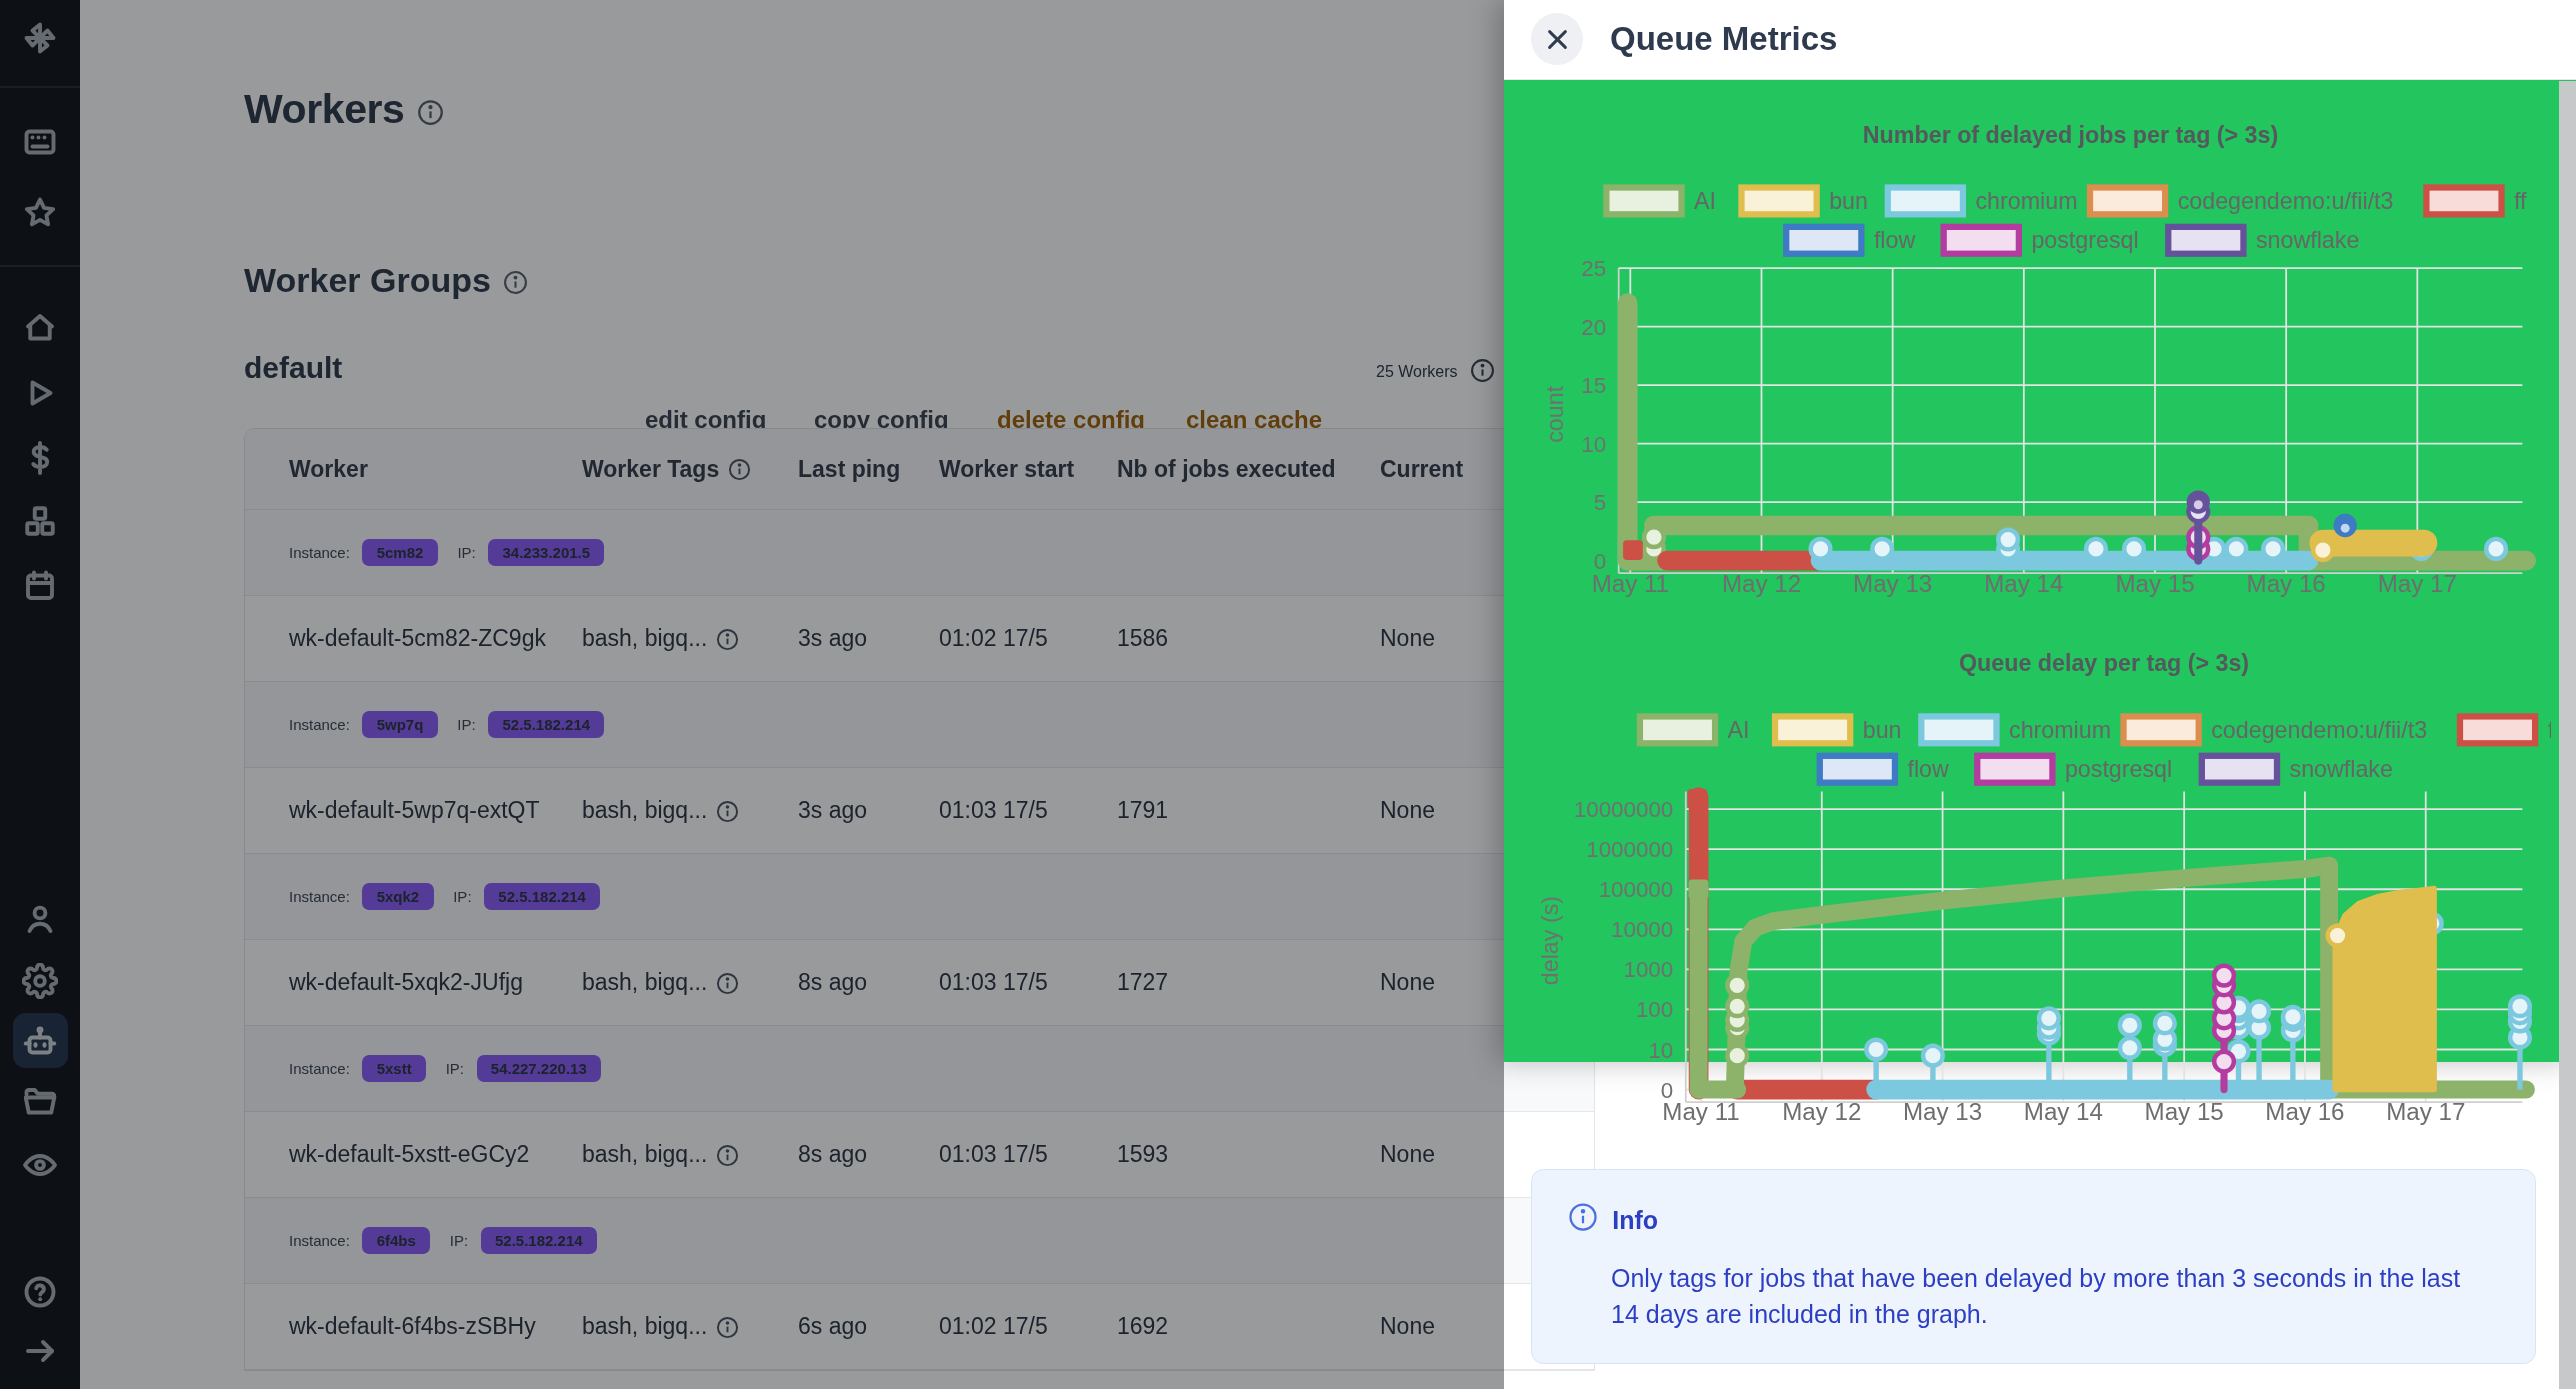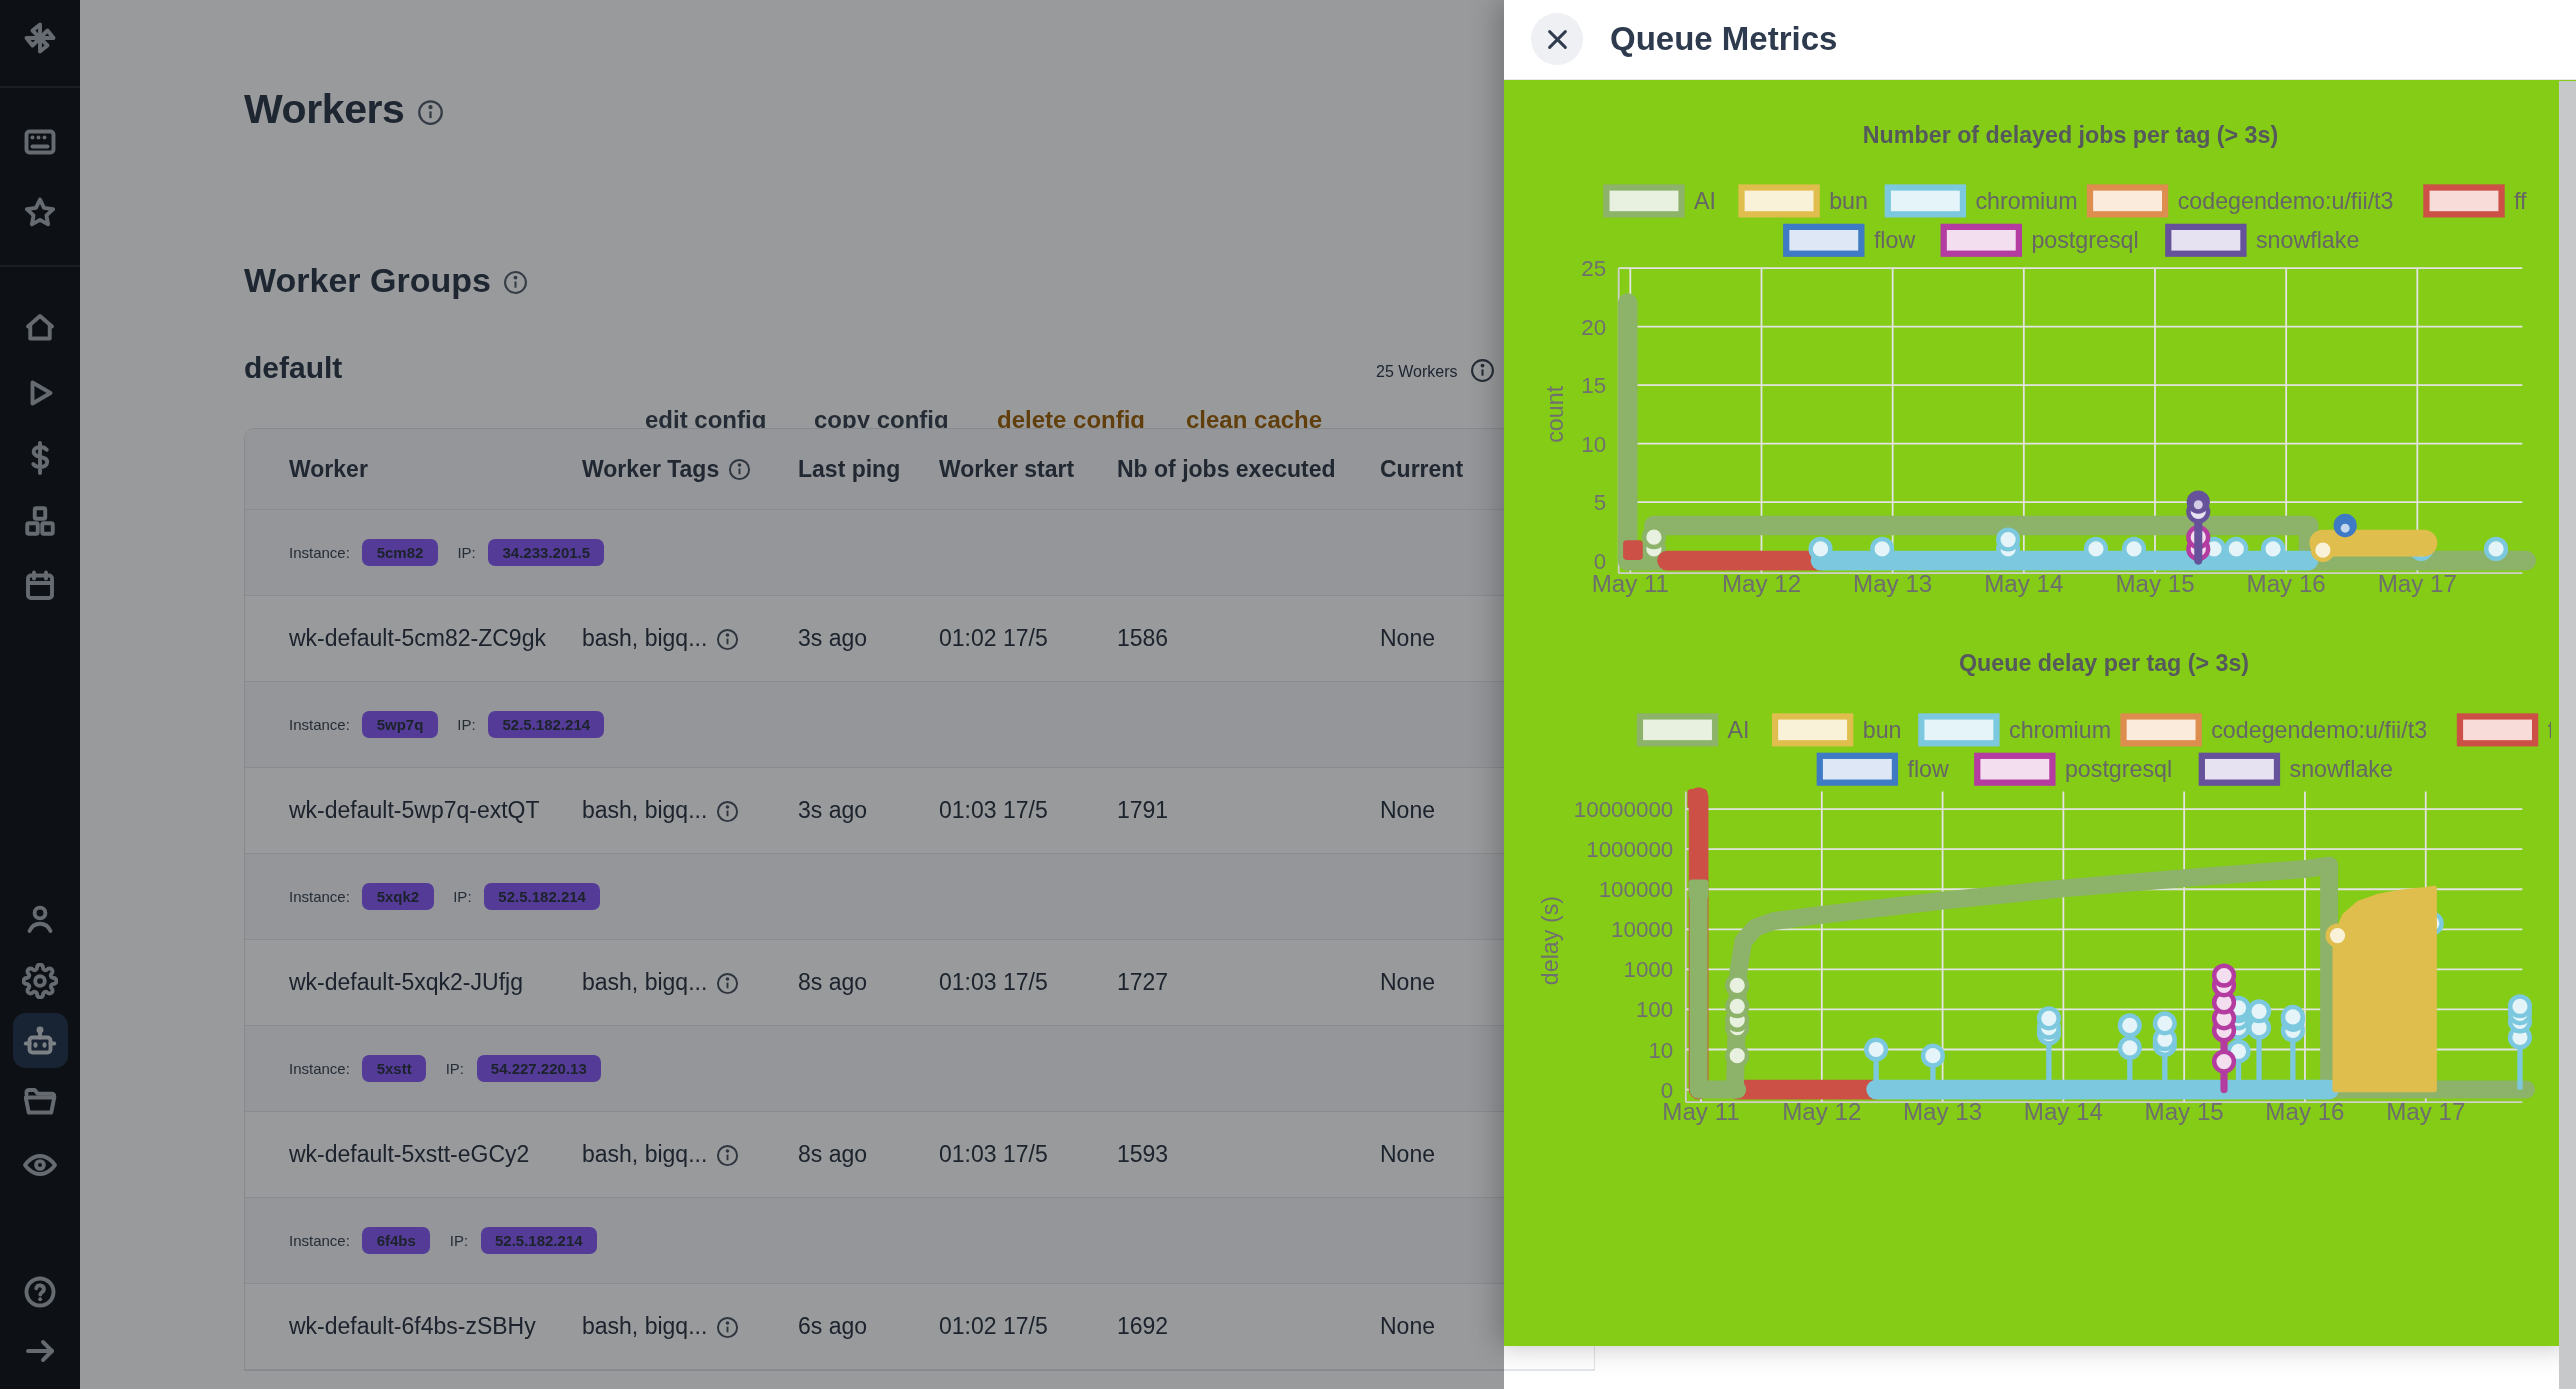--- a/index.html
+++ b/index.html
@@ -25,21 +25,21 @@
   .trow.header{background:#f8f9fa;height:80px;font-weight:600;color:#333b49;}
   .trow.worker{background:#ffffff;height:85px;color:#2b3340;}
   .trow.instance{display:block;background:#f8f9fb;height:85px;color:#3c4552;}
   .tcell{font-size:23px;padding-right:7.2px;white-space:nowrap;overflow:hidden;}
   .tcell:first-child{padding-left:44px;}
   .inst-line{display:flex;align-items:center;height:85px;padding-left:44px;font-size:15px;gap:12.5px;}
   .badge{display:inline-block;background:#8b5cf6;border-radius:7.2px;padding:5.4px 14.3px;font-weight:700;color:#2b3340;}
   
   #overlay{position:absolute;left:0;top:0;width:1504px;height:1390px;background:rgba(10,14,20,0.42);z-index:40;}
   
-  #drawer{position:absolute;left:1504px;top:0;width:1072px;height:1346px;background:#84cc16;z-index:60;box-shadow:-7.2px 0 27px rgba(0,0,0,0.25);}
+  #drawer{position:absolute;left:1504px;top:0;width:1072px;height:1062px;background:#22c55e;z-index:60;box-shadow:-7.2px 0 27px rgba(0,0,0,0.25);}
   #drawer-header{position:absolute;left:0;top:0;width:100%;height:79px;background:#fff;border-bottom:1.8px solid #e6e8ea;}
   #close-btn{position:absolute;left:27px;top:13.4px;width:52px;height:52px;border-radius:50%;background:#eef0f3;border:none;cursor:pointer;display:flex;align-items:center;justify-content:center;}
   #drawer-title{position:absolute;left:106px;top:19.7px;font-size:33px;font-weight:700;color:#2e3a4d;}
   .chart-svg{position:absolute;left:27px;}
   #scrollbar{position:absolute;right:0;top:81px;width:17px;height:1309px;background:#c6c8ca;}
   
   #infobox{position:absolute;left:27px;top:1169px;width:1005px;height:195px;background:#eef4fe;border:1.8px solid #d7e4f8;border-radius:12.5px;box-sizing:border-box;padding:32px 36px;}
   #infobox .ib-head{display:flex;align-items:center;gap:14.3px;font-size:25px;font-weight:700;color:#2c3fc4;}
   #infobox .ib-body{margin-top:21.5px;margin-left:43px;font-size:25px;line-height:1.45;color:#2c3fc4;max-width:877px;}
 </style>
@@ -504,17 +504,28 @@
         <circle cx="901.4499999999999" cy="345.85496074856167" r="11" fill="#F9F2D8" stroke="#E0BE4D" stroke-width="5"></circle>
         <polyline points="774.55,518 774.55,390.6249607485617" fill="none" stroke="#B43BA0" stroke-width="8" stroke-linecap="round" stroke-linejoin="round"></polyline>
         <circle cx="774.55" cy="486.70711290587644" r="11" fill="#F2DEEF" stroke="#B43BA0" stroke-width="5"></circle>
         <circle cx="774.55" cy="451.8692814262007" r="11" fill="#F2DEEF" stroke="#B43BA0" stroke-width="5"></circle>
         <circle cx="774.55" cy="438.3921685203243" r="11" fill="#F2DEEF" stroke="#B43BA0" stroke-width="5"></circle>
         <circle cx="774.55" cy="420.57639433207714" r="11" fill="#F2DEEF" stroke="#B43BA0" stroke-width="5"></circle>
         <circle cx="774.55" cy="401.50577418824713" r="11" fill="#F2DEEF" stroke="#B43BA0" stroke-width="5"></circle>
         <circle cx="774.55" cy="390.6249607485617" r="11" fill="#F2DEEF" stroke="#B43BA0" stroke-width="5"></circle>
       </svg>
 
+    <div id="infobox">
+      <div class="ib-head">
+        <span><svg width="30" height="30" viewBox="0 0 24 24" fill="none" stroke="#4a6fe0" stroke-width="1.8">
+              <circle cx="12" cy="12" r="10"></circle>
+              <line x1="12" y1="11" x2="12" y2="17"></line>
+              <circle cx="12" cy="7.3" r="0.9" fill="#4a6fe0"></circle>
+            </svg></span>
+        <span>Info</span>
+      </div>
+      <div class="ib-body">Only tags for jobs that have been delayed by more than 3 seconds in the last 14 days are included in the graph.</div>
+    </div>
 
     <div id="scrollbar"></div>
   </div>
 </div>
 
 
 </body></html>

